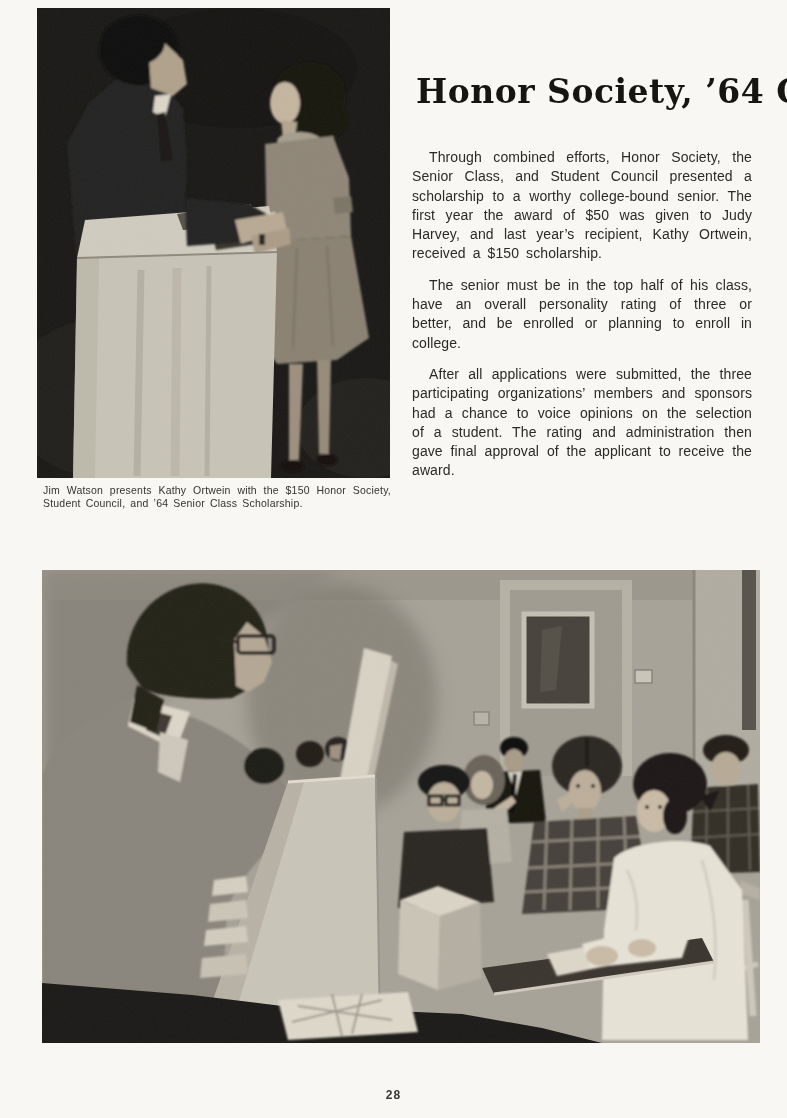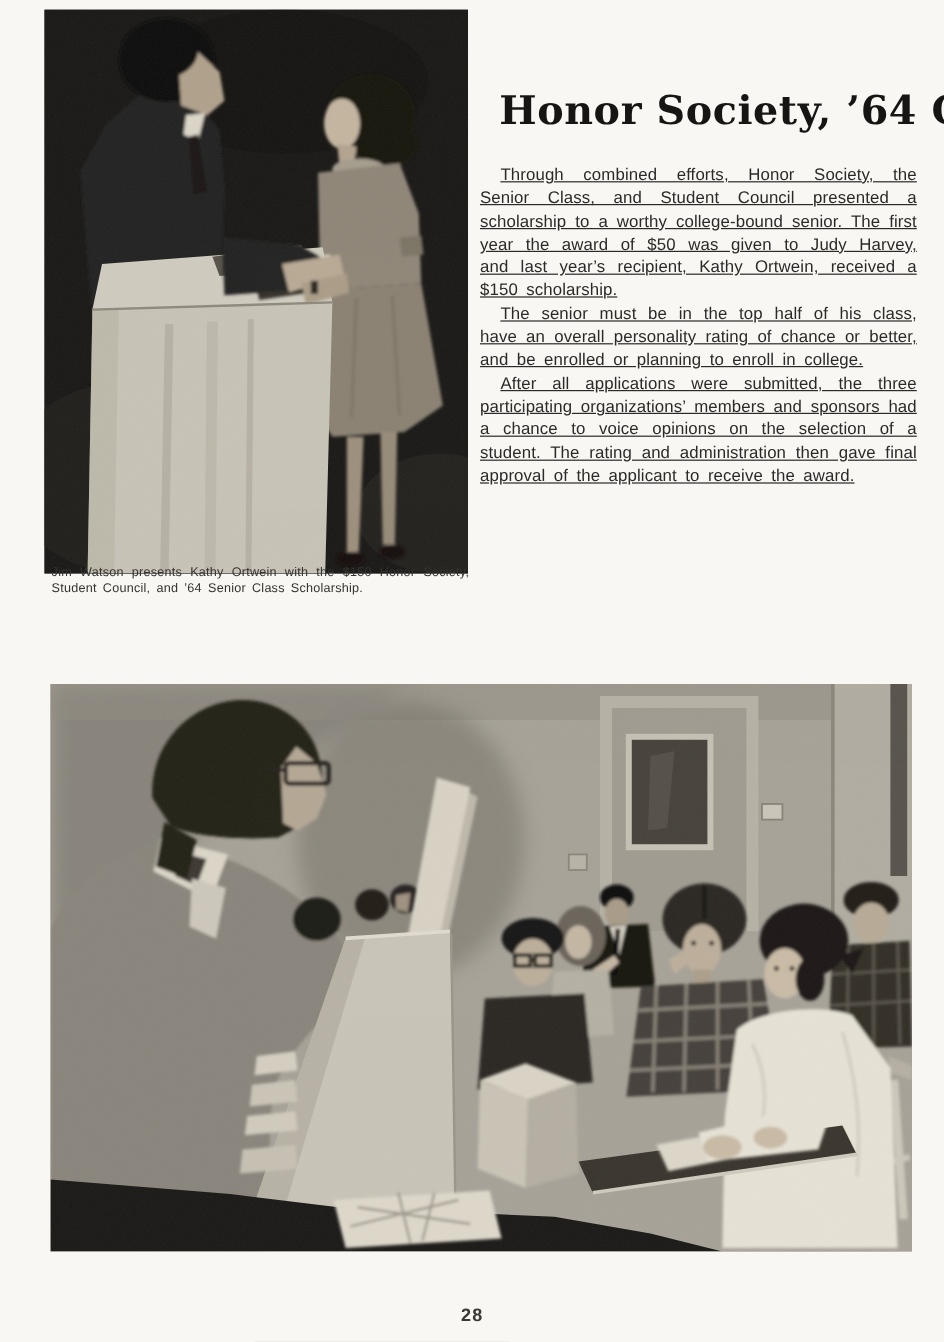--- a/index.html
+++ b/index.html
@@ -21,31 +21,31 @@
     font-family:"DejaVu Serif", serif;
     font-size:33px;font-weight:600;letter-spacing:0.5px;
     color:#161514;white-space:nowrap;
   }
   .article{
     position:absolute;left:400px;top:136px;width:364px;
     font-size:14px;line-height:19.3px;
     text-align:justify;word-spacing:3px;letter-spacing:0.1px;
     color:#2b2a28;
   }
-  .article p{margin:0;text-indent:17px;text-decoration:underline;}
+  .article p{margin:12px;text-indent:17px;}
   .caption{
     font-size:10.5px;line-height:13.5px;
     word-spacing:2px;letter-spacing:0.2px;
     color:#343330;text-align:justify;
   }
-  .caption-1{position:absolute;left:43px;top:460px;width:348px;}
+  .caption-1{position:absolute;left:43px;top:473px;width:348px;}
   .caption-2{position:absolute;left:338px;top:537px;width:430px;}
   .page-number{
     position:absolute;left:0;top:1088px;width:100%;
-    text-align:center;font-size:15px;font-weight:bold;
+    text-align:center;font-size:12px;font-weight:bold;
     color:#3a3936;letter-spacing:1px;
   }
 </style>
 </head>
 <body>
 
 <div class="page">
 
   <figure class="photo photo-top">
     <svg viewBox="0 0 353 470" preserveAspectRatio="none">
@@ -111,21 +111,21 @@
       <path d="M172,258 L170,468" stroke="#a59f92" stroke-width="5" opacity="0.5"></path>
       <line x1="40" y1="250" x2="240" y2="244" stroke="#8e897c" stroke-width="2"></line>
       <rect width="353" height="470" filter="url(#grain1)" opacity="0.12"></rect>
     </svg>
   </figure>
 
   <h1 class="headline">Honor Society, ’64 Class,</h1>
 
   <div class="article">
     <p>Through combined efforts, Honor Society, the Senior Class, and Student Council presented a scholarship to a worthy college-bound senior. The first year the award of $50 was given to Judy Harvey, and last year’s recipient, Kathy Ortwein, received a $150 scholarship.</p>
-    <p>The senior must be in the top half of his class, have an overall personality rating of chance or better, and be enrolled or planning to enroll in college.</p>
+    <p>The senior must be in the top half of his class, have an overall personality rating of three or better, and be enrolled or planning to enroll in college.</p>
     <p>After all applications were submitted, the three participating organizations’ members and sponsors had a chance to voice opinions on the selection of a student. The rating and administration then gave final approval of the applicant to receive the award.</p>
   </div>
 
   <p class="caption caption-1">Jim Watson presents Kathy Ortwein with the $150 Honor Society, Student Council, and ’64 Senior Class Scholarship.</p>
 
 
   <figure class="photo photo-bottom">
     <svg viewBox="0 0 718 473" preserveAspectRatio="none">
       <defs>
         <filter id="soft2" x="-20%" y="-20%" width="140%" height="140%">

